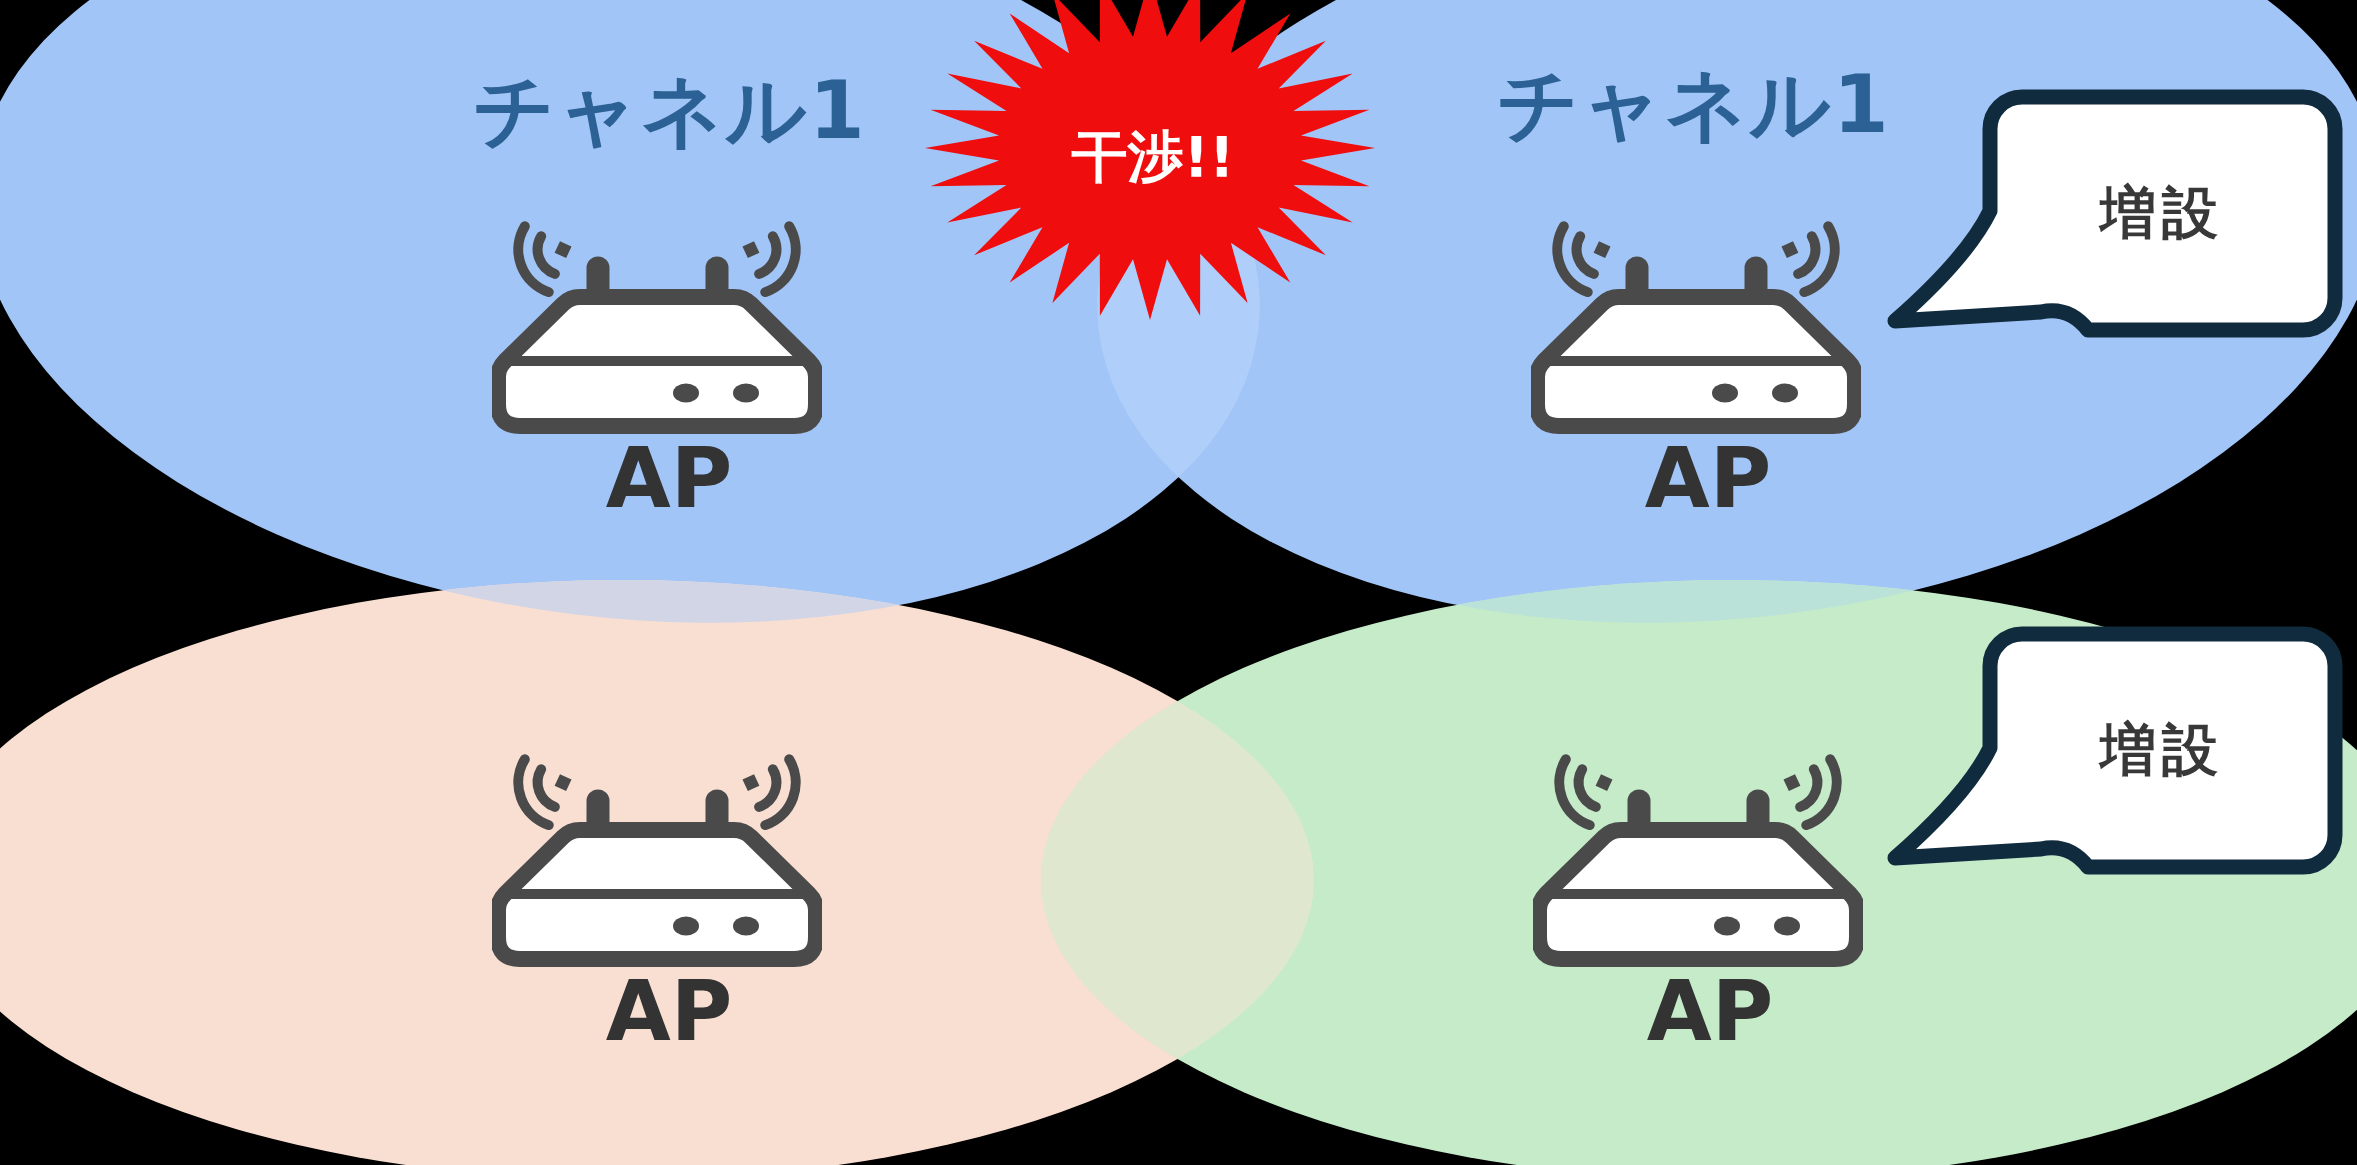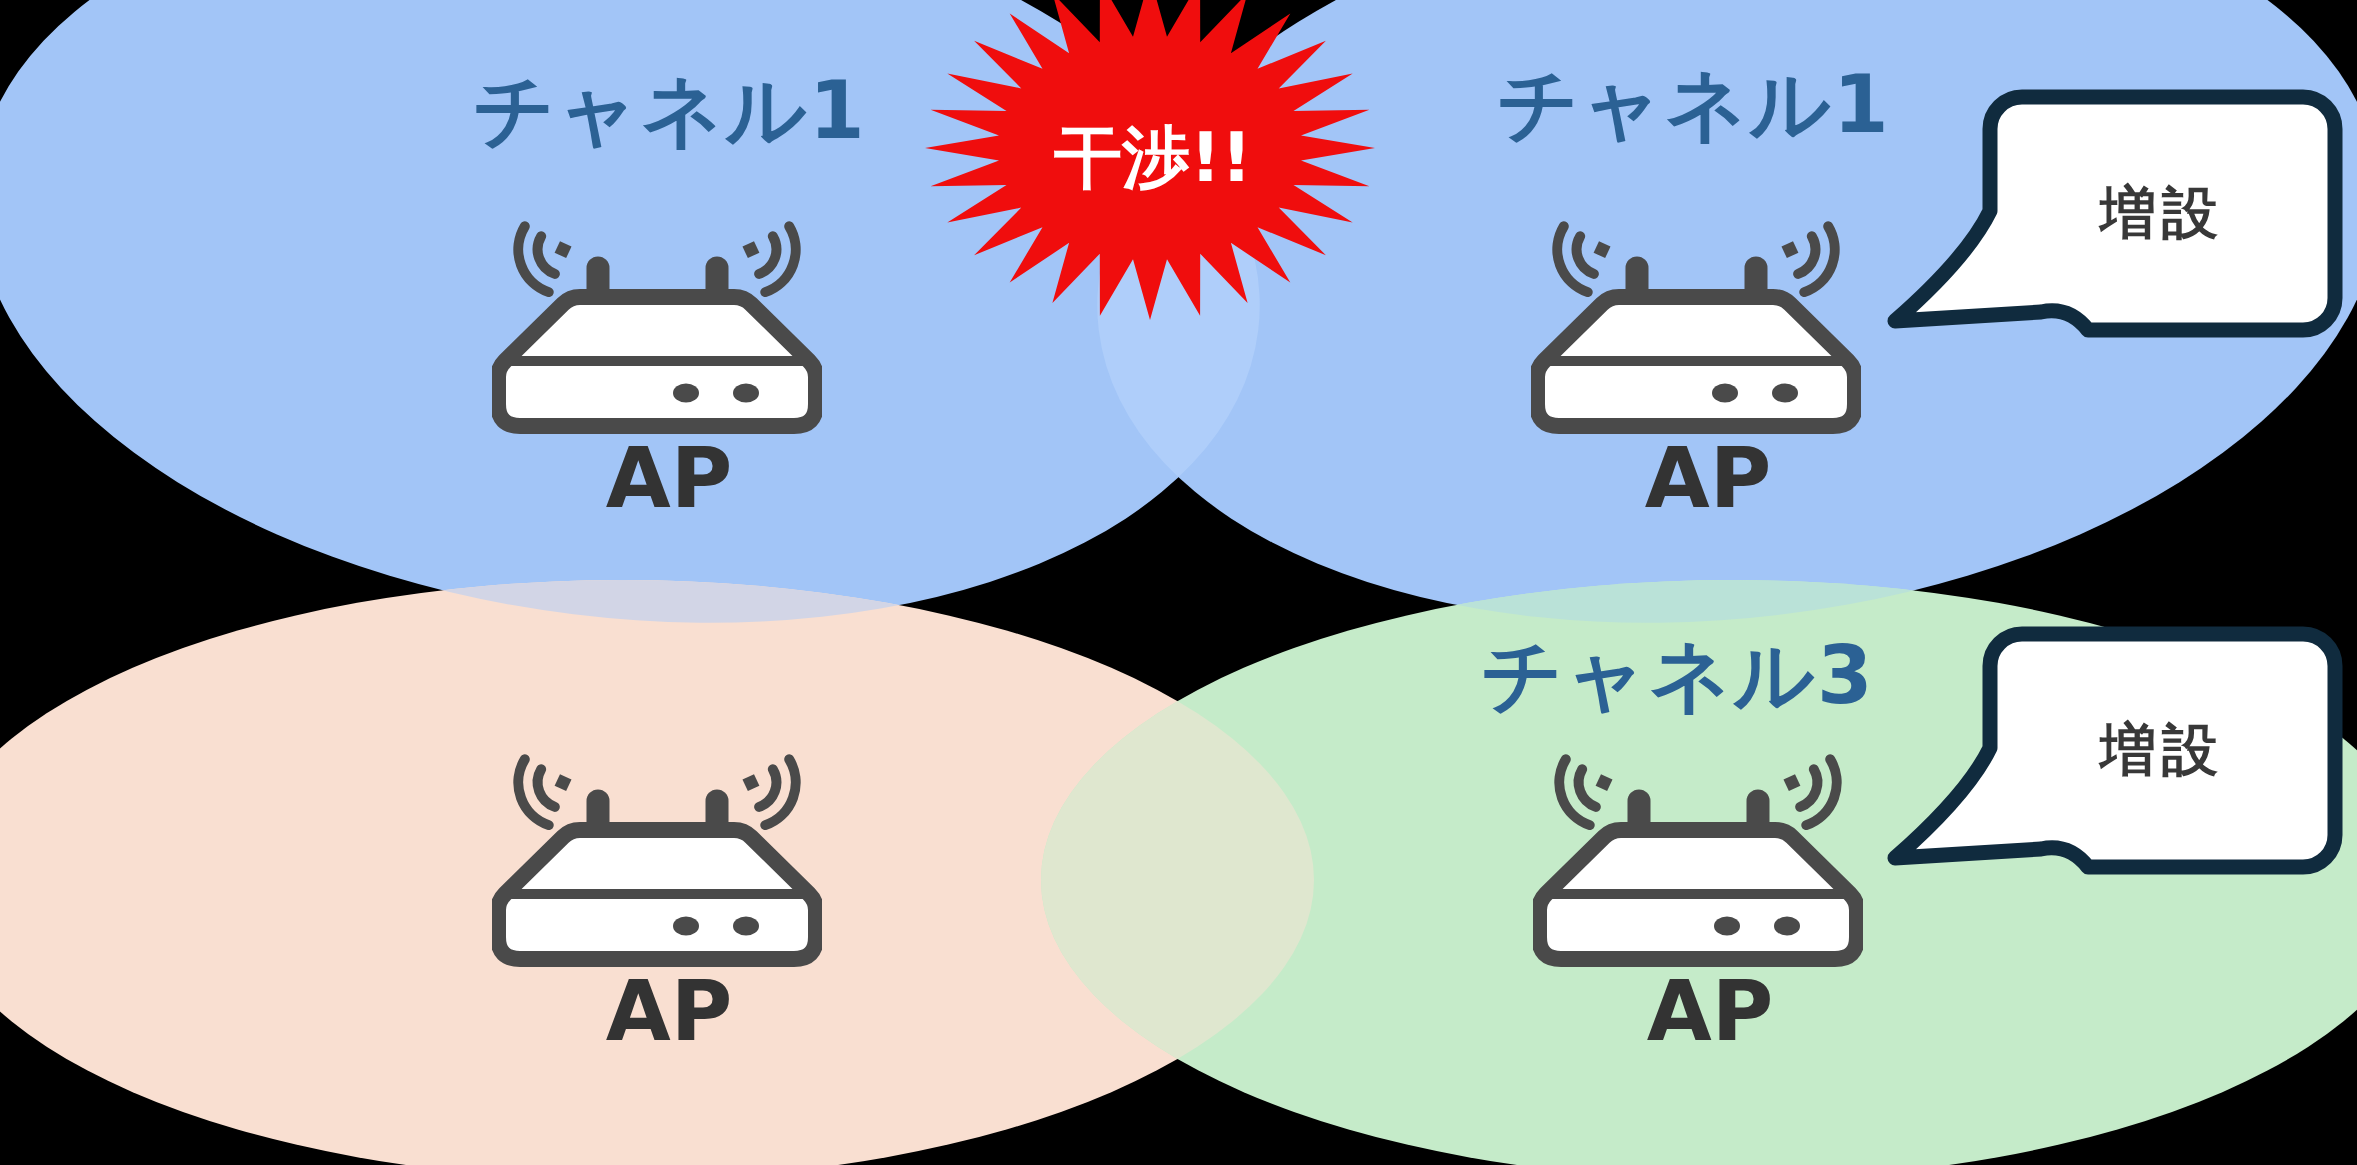--- a/index.html
+++ b/index.html
@@ -16,21 +16,21 @@
     position:absolute;
     transform:translate(-50%,-50%);
     font-size:80px;font-weight:700;
     color:#2B6194;
     white-space:nowrap;
     letter-spacing:2px;
   }
   .star-text{
     position:absolute;
     transform:translate(-50%,-50%);
-    font-size:68px;font-weight:800;
+    font-size:56px;font-weight:800;
     color:#FFFFFF;
     white-space:nowrap;
   }
   .bubble-text{
     position:absolute;
     transform:translate(-50%,-50%);
     font-size:56px;font-weight:700;
     color:#383838;
     white-space:nowrap;
     letter-spacing:6px;
@@ -93,21 +93,20 @@
              L 2088,330 Q 2069,306 2041,312 L 1895,321 Q 1967,258 1990,211 L 1990,129
              A 32 32 0 0 1 2022,97 Z" fill="#FFFFFF" stroke-width="15" stroke-linejoin="round" stroke="#102B3E"></path>
     <path transform="translate(0,537)" d="M 2022,97 L 2303,97 A 32 32 0 0 1 2335,129 L 2335,298 A 32 32 0 0 1 2303,330
              L 2088,330 Q 2069,306 2041,312 L 1895,321 Q 1967,258 1990,211 L 1990,129
              A 32 32 0 0 1 2022,97 Z" fill="#FFFFFF" stroke-width="15" stroke-linejoin="round" stroke="#102B3E"></path>
   </svg>
 
   <div class="overlay">
     <div class="ch-label" style="left:670px;top:112px">チャネル1</div>
     <div class="ch-label" style="left:1694px;top:106px">チャネル1</div>
-    <div class="ch-label" style="left:1678px;top:677px">チャネル3</div>
 
     <div class="star-text" style="left:1153px;top:158px">干渉!!</div>
 
     <div class="bubble-text" style="left:2162px;top:214px">増設</div>
     <div class="bubble-text" style="left:2162px;top:751px">増設</div>
   </div>
 
   <div class="ap" style="left:492px;top:214px">
     <svg width="330" height="300" viewBox="0 0 330 300">
       <g transform="rotate(-20 62 40)" stroke="#4A4A4A" stroke-width="10" fill="none" stroke-linecap="round">

